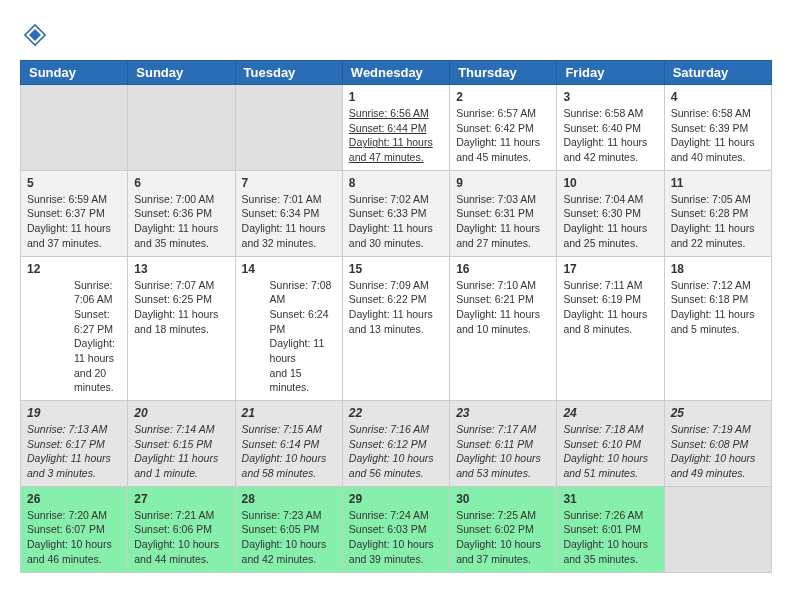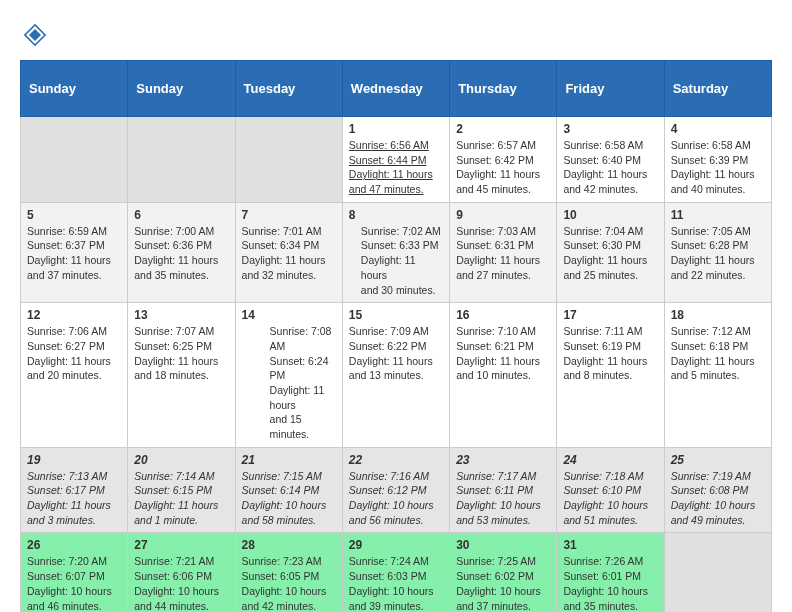--- a/index.html
+++ b/index.html
@@ -54,21 +54,21 @@
     }
     .calendar {
       width: 100%;
       border-collapse: collapse;
       border: 1px solid #ccc;
     }
     .calendar th {
       background-color: #2a6db5;
       color: #fff;
       text-align: left;
-      padding: 20px 8px;
+      padding: 4px 8px;
       font-size: 13px;
       border: 1px solid #1a5fa8;
     }
     .calendar td {
       vertical-align: top;
       border: 1px solid #ccc;
       padding: 5px 6px;
       width: 14.28%;
       min-height: 80px;
       font-size: 11px;
@@ -180,21 +180,21 @@
         </td>
         <td>
           <span class="day-number">7</span>
           <div class="day-info" style="white-space: pre-line;">Sunrise: 7:01 AM
 Sunset: 6:34 PM
 Daylight: 11 hours
 and 32 minutes.</div>
         </td>
         <td>
           <span class="day-number">8</span>
-          <div class="day-info" style="white-space: pre-line; margin-left: 12px;">Sunrise: 7:02 AM
+          <div class="day-info" style="white-space: pre-line;">Sunrise: 7:02 AM
 Sunset: 6:33 PM
 Daylight: 11 hours
 and 30 minutes.</div>
         </td>
         <td>
           <span class="day-number">9</span>
           <div class="day-info" style="white-space: pre-line;">Sunrise: 7:03 AM
 Sunset: 6:31 PM
 Daylight: 11 hours
 and 27 minutes.</div>
@@ -210,21 +210,21 @@
           <span class="day-number">11</span>
           <div class="day-info" style="white-space: pre-line;">Sunrise: 7:05 AM
 Sunset: 6:28 PM
 Daylight: 11 hours
 and 22 minutes.</div>
         </td>
       </tr>
       <tr class="row-3">
         <td>
           <span class="day-number">12</span>
-          <div class="day-info" style="white-space: pre-line;">Sunrise: 7:06 AM
+          <div class="day-info" style="white-space: pre-line; margin-left: 47px;">Sunrise: 7:06 AM
 Sunset: 6:27 PM
 Daylight: 11 hours
 and 20 minutes.</div>
         </td>
         <td>
           <span class="day-number">13</span>
           <div class="day-info" style="white-space: pre-line;">Sunrise: 7:07 AM
 Sunset: 6:25 PM
 Daylight: 11 hours
 and 18 minutes.</div>

